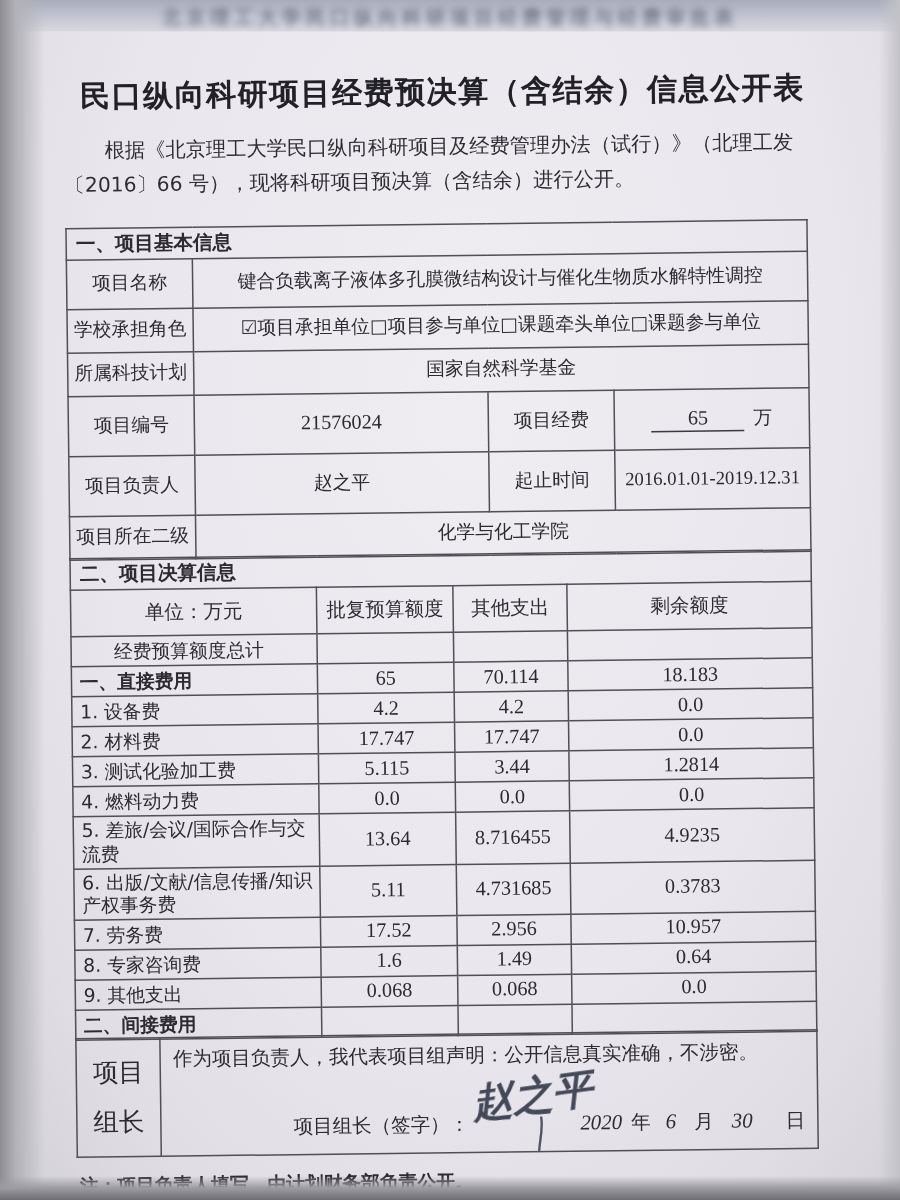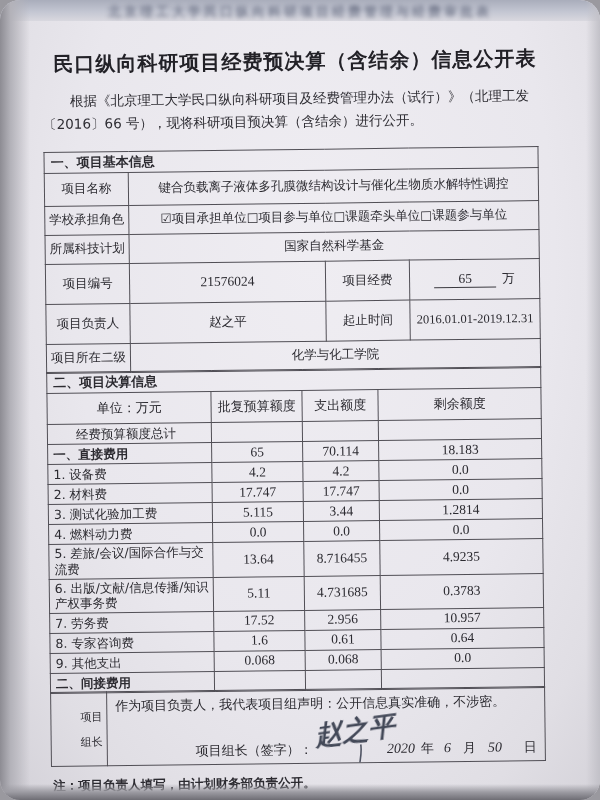--- a/index.html
+++ b/index.html
@@ -5,21 +5,20 @@
   * { margin:0; padding:0; box-sizing:border-box; }
   html,body { width:600px; height:800px; overflow:hidden; }
   body {
     font-family:"DejaVu Sans","Liberation Sans",sans-serif;
     background:#9a999f;
   }
   .photo {
     position:absolute; inset:0; width:600px; height:800px;
     background:radial-gradient(ellipse at 52% 32%, #efedf2 0%, #e9e7ed 55%, #e0dee4 80%, #d2d0d7 100%);
     overflow:hidden;
-    border-radius:20px;
   }
   .backstrip {
     position:absolute; top:0; left:0; right:0; height:21px;
     background:linear-gradient(to bottom,#a9adbb 0%, #c3c6d2 55%, #d9d8df 100%);
     overflow:hidden;
   }
   .backtext {
     text-align:center; color:#3f465e; font-size:13px; font-weight:bold;
     letter-spacing:3px; filter:blur(2.2px); opacity:.55; transform:translateY(3px);
     white-space:nowrap;
@@ -68,21 +67,21 @@
     border-bottom:1.3px solid #3b3a40;
     font-family:"Liberation Serif","DejaVu Serif",serif; font-size:13.5px;
   }
   .suffix { margin-left:6px; }
   .t2 td.head { text-align:center; font-size:13px; height:31px; }
   .t2 td.exp  { text-align:left; padding-left:5px; height:20px; line-height:1.25; }
   .t2 td.exp.indent { padding-left:28px; }
   .t2 td.exp.bold { font-weight:600; }
   .t2 tr.two td { height:34px; }
   .dl {
-    text-align:right; font-size:11px; vertical-align:middle;
+    text-align:center; font-size:17px; vertical-align:middle;
   }
   .dl div { margin:10px 0; }
   .dr { vertical-align:top; padding:5px 8px 4px 8px; }
   .stmt { font-size:13px; }
   .signrow {
     display:flex; align-items:flex-end; margin-top:26px; position:relative;
   }
   .signlab { margin-left:80px; font-size:13px; white-space:nowrap; }
   .sig {
     position:relative; width:100px; height:20px; margin-left:2px;
@@ -170,21 +169,21 @@
           <col style="width:76px">
           <col style="width:163px">
         </colgroup>
       <tbody>
           <tr class="sec">
         <td colspan="4">二、项目决算信息</td>
       </tr>
       <tr>
         <td class="head">单位：万元</td>
         <td class="head">批复预算额度</td>
-        <td class="head">支出额度</td>
+        <td class="head">其他支出</td>
         <td class="head">剩余额度</td>
       </tr>
       <tr>
         <td class="exp indent">经费预算额度总计</td>
         <td class="num"></td>
         <td class="num"></td>
         <td class="num"></td>
       </tr>
       <tr>
         <td class="exp bold">一、直接费用</td>
@@ -230,21 +229,21 @@
       </tr>
       <tr>
         <td class="exp">7. 劳务费</td>
         <td class="num">17.52</td>
         <td class="num">2.956</td>
         <td class="num">10.957</td>
       </tr>
       <tr>
         <td class="exp">8. 专家咨询费</td>
         <td class="num">1.6</td>
-        <td class="num">0.61</td>
+        <td class="num">1.49</td>
         <td class="num">0.64</td>
       </tr>
       <tr>
         <td class="exp">9. 其他支出</td>
         <td class="num">0.068</td>
         <td class="num">0.068</td>
         <td class="num">0.0</td>
       </tr>
       <tr>
         <td class="exp bold">二、间接费用</td>
@@ -275,21 +274,21 @@
               <svg class="sig-tail" width="30" height="46" viewBox="0 0 30 46">
                 <path d="M12 0 C 14 12, 8 22, 11 34 C 12 40, 15 44, 18 45" fill="none" stroke="#363c4c" stroke-width="1.6" opacity="0.85"></path>
                 <circle cx="22" cy="-38" r="0" fill="#363c4c"></circle>
               </svg>
             </span>
             <span class="dateblock">
               <span class="dnum">2020</span>
               <span class="gap1">年</span>
               <span class="dnum">6</span>
               <span class="gap2">月</span>
-              <span class="dnum">50</span>
+              <span class="dnum">30</span>
               <span class="push-right">日</span>
             </span>
           </div>
         </td>
       </tr>
     </tbody>
       </table>
 
     <p class="note">注：项目负责人填写，由计划财务部负责公开。</p>
   </div>

